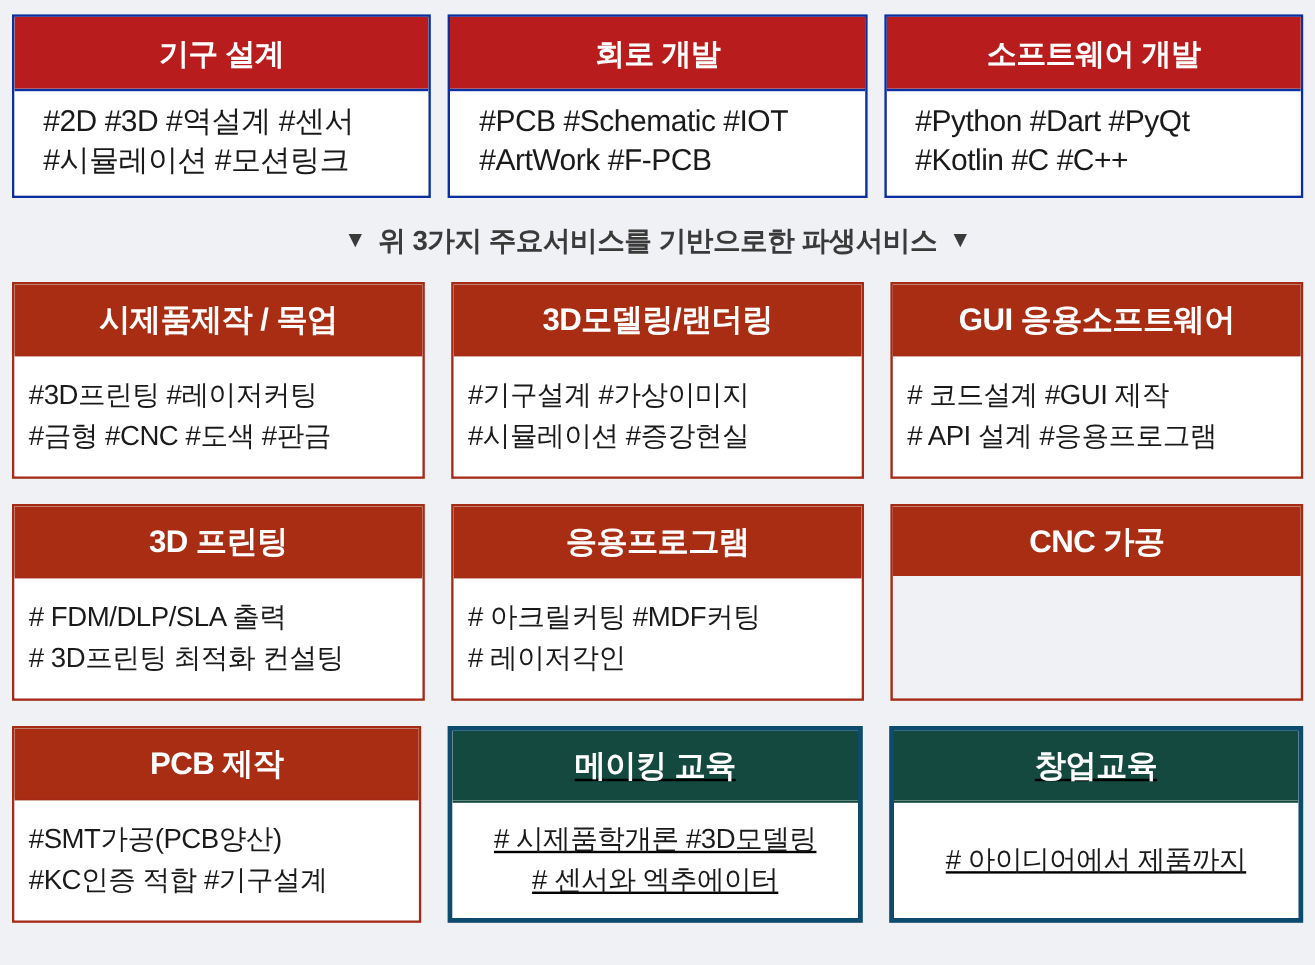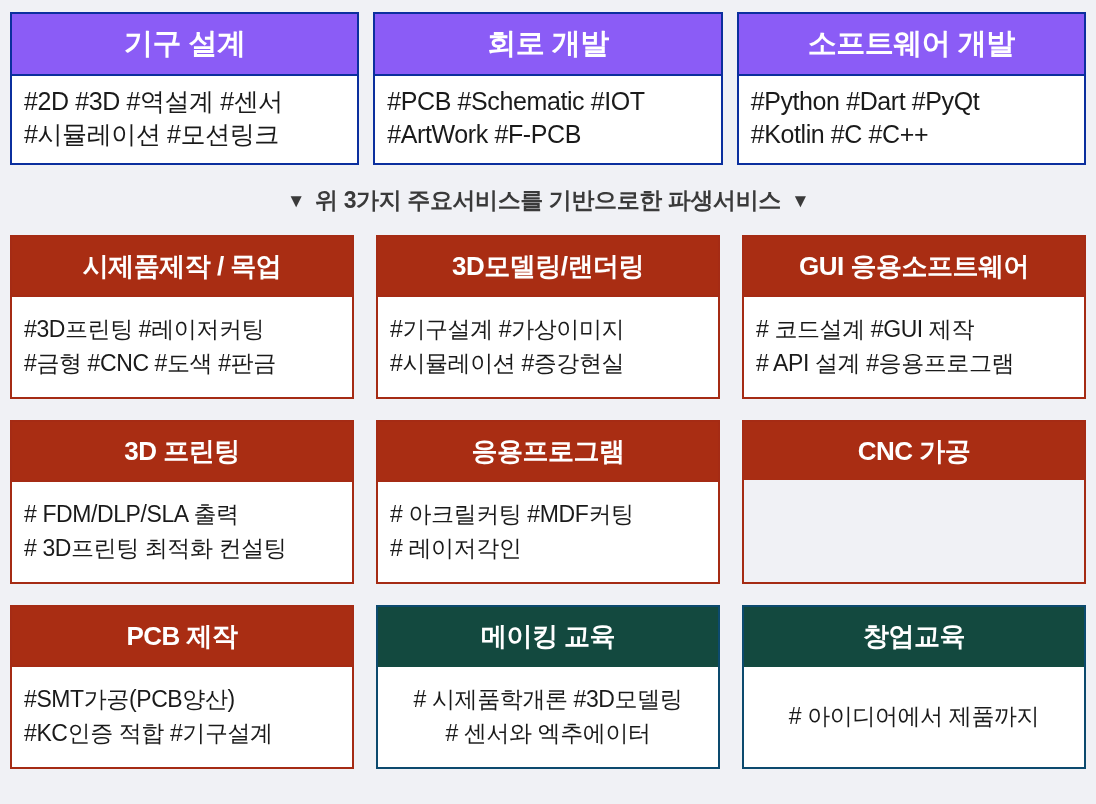--- a/index.html
+++ b/index.html
@@ -59,30 +59,31 @@
     display: flex;
     gap: 14px;
     height: 153px;
   }
   .row-primary .card {
     flex: 1 1 0;
     border: 2px solid #0b2f9e;
   }
   .row-primary .card-header {
     height: 60px;
-    background: #8b5cf6;
-    font-size: 29px;
+    background: #b91c1c;
+    font-size: 25px;
   }
   .row-primary .card-body {
     border-top: 2px solid #0b2f9e;
     padding-top: 2px;
   }
   .row-primary .card-body .line {
     font-size: 25px;
     line-height: 33px;
+    margin-left: 12px;
   }
 
   
   .divider-note {
     height: 70px;
     display: flex;
     align-items: center;
     justify-content: center;
     gap: 10px;
     color: #3a3a3a;
@@ -124,21 +125,22 @@
   }
   .theme-red .card-header {
     background: #a92d13;
   }
   .theme-red .card-body {
     border-top: 2px solid #a52b14;
   }
 
   
   .theme-green {
-    border: 2px solid #0c4a6e;
+    border: 4px solid #0c4a6e;
+    text-decoration: underline;
   }
   .theme-green .card-header {
     background: #13493f;
   }
   .theme-green .card-body {
     border-top: 2px solid #134a40;
     align-items: center;
   }
 </style>
 </head>

